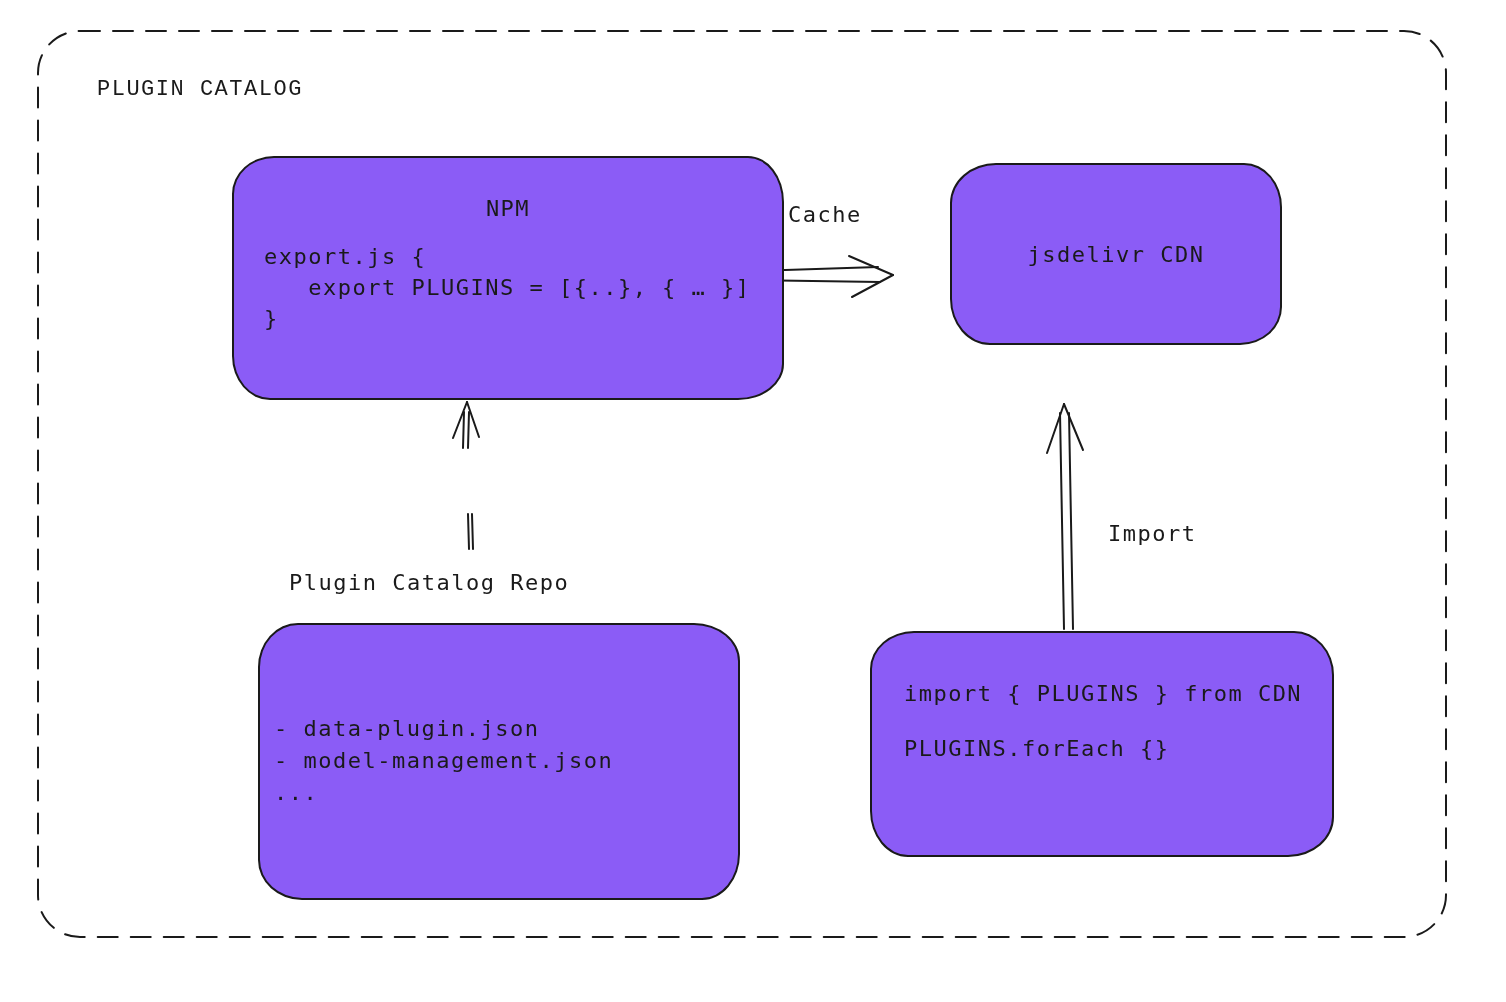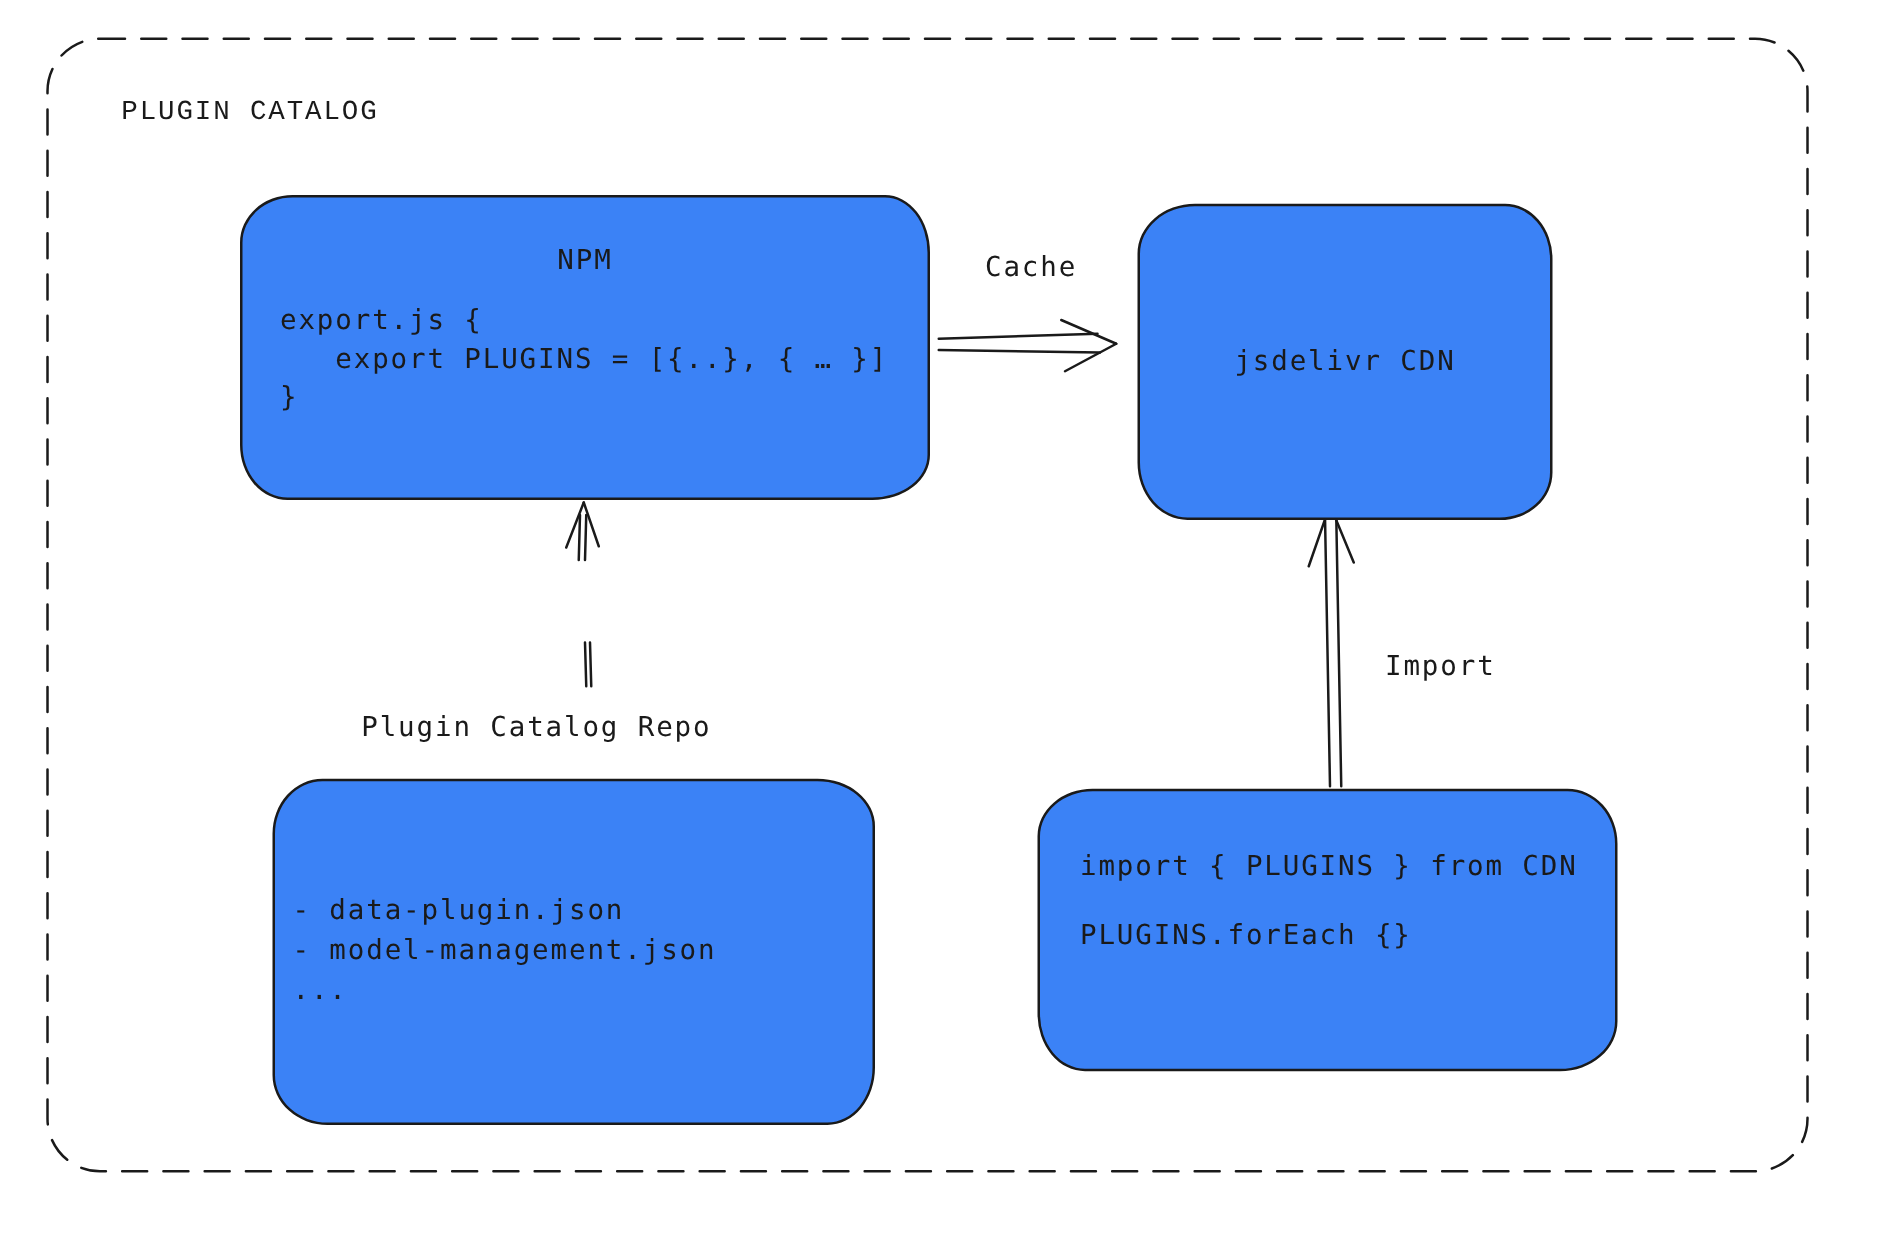--- a/index.html
+++ b/index.html
@@ -22,38 +22,39 @@
     letter-spacing: 1.5px;
     color: #1a1a1a;
     white-space: pre;
   }
   .abs { position: absolute; }
 
   
   .sketch-box {
     position: absolute;
     border: 2.5px solid #1a1a1a;
-    background: #3b82f6;
+    background: #8b5cf6;
     box-sizing: border-box;
+    margin-left: 40px;
   }
   .npm-box {
     left: 192px; top: 156px; width: 552px; height: 244px;
     border-radius: 42px 36px 46px 38px / 38px 46px 36px 44px;
   }
   .npm-title {
     text-align: center;
     padding-top: 38px;
   }
   .npm-code {
     margin-top: 20px;
     padding-left: 30px;
     line-height: 31px;
   }
   .cdn-box {
-    left: 910px; top: 163px; width: 332px; height: 253px;
+    left: 910px; top: 163px; width: 332px; height: 182px;
     border-radius: 46px 38px 42px 40px / 40px 44px 38px 46px;
     display: flex;
     align-items: center;
     justify-content: center;
     text-align: center;
   }
   .repo-box {
     left: 218px; top: 623px; width: 482px; height: 277px;
     border-radius: 40px 46px 38px 44px / 44px 38px 46px 40px;
     padding: 88px 14px 0 14px;

